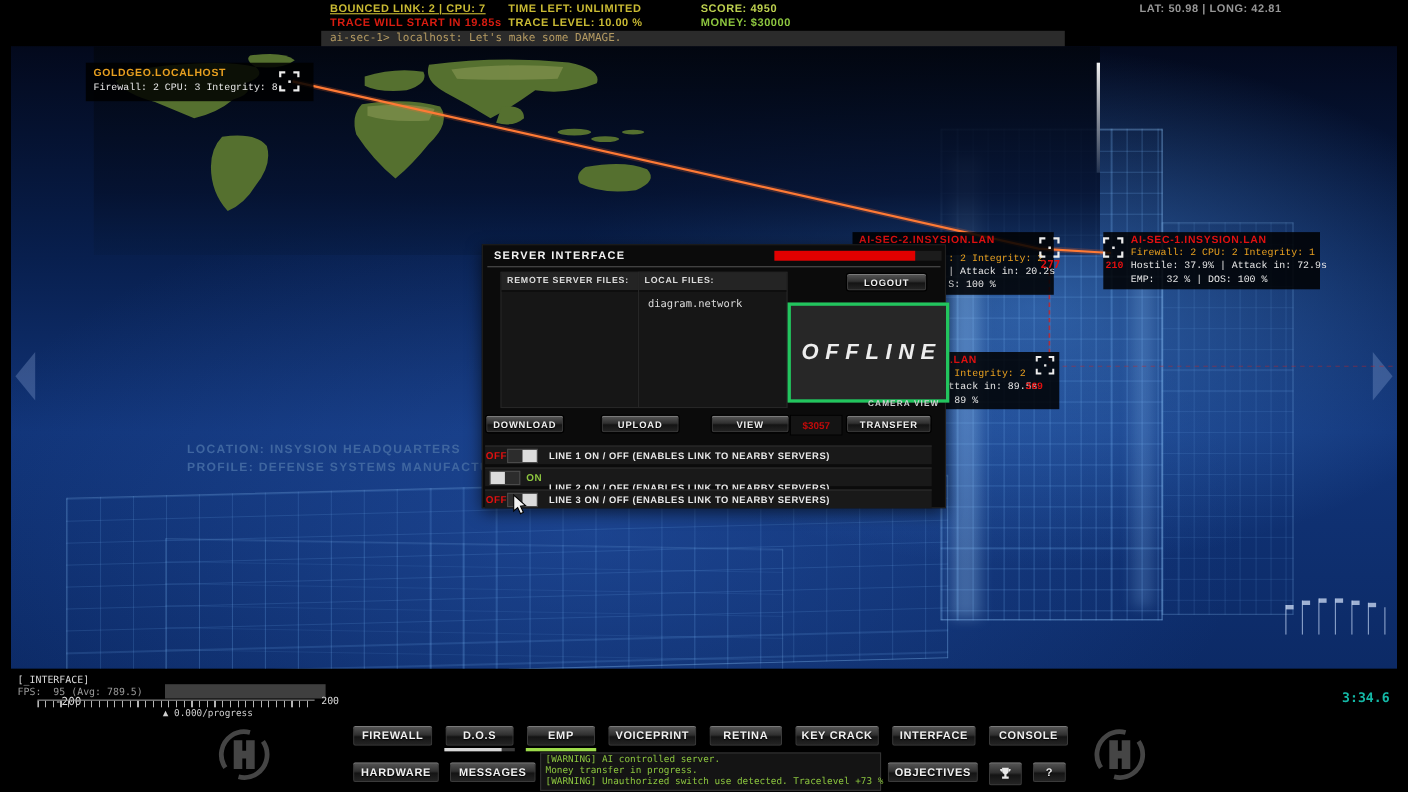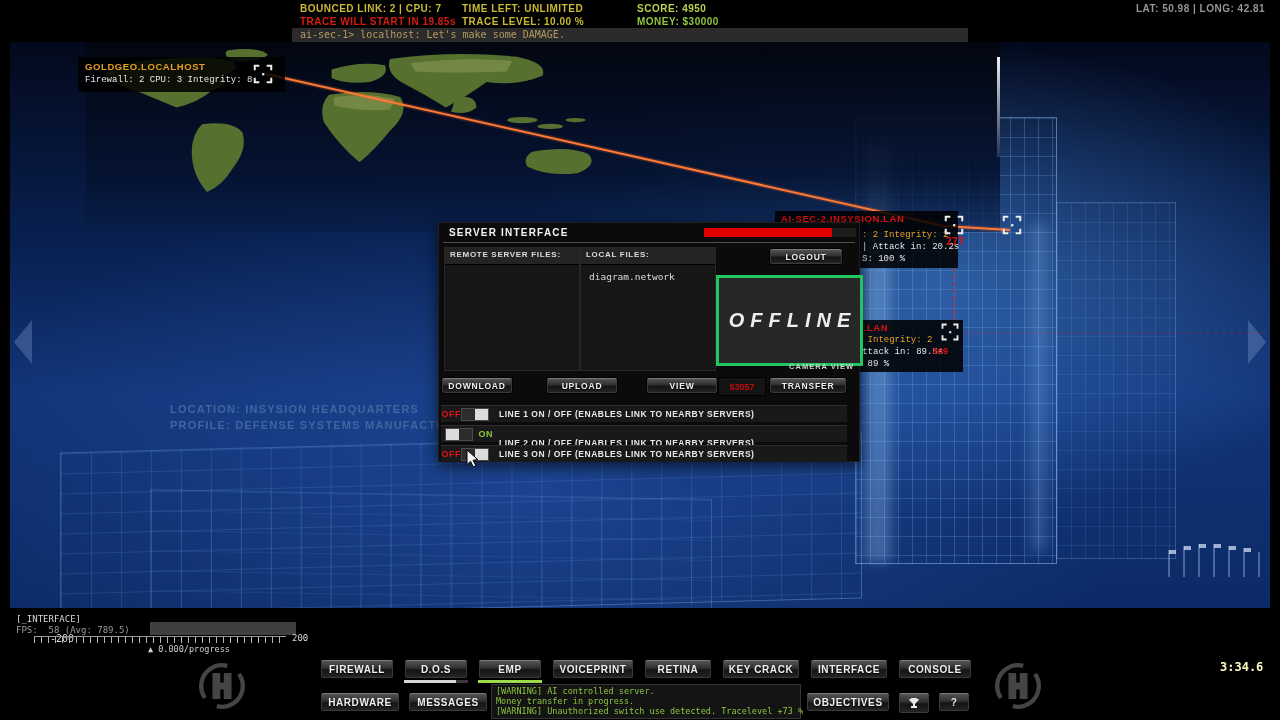--- a/index.html
+++ b/index.html
@@ -95,27 +95,27 @@
         <rect x="11" y="11" width="2.5" height="2.5" fill="#ececec"></rect>
       </symbol>
       <symbol id="helogo" viewBox="0 0 60 60">
         <circle cx="30" cy="30" r="24" fill="none" stroke="#454545" stroke-width="5" stroke-dasharray="58 17 58 18" transform="rotate(-35 30 30)"></circle>
         <path d="M19 15h9v11h4V15h9v30h-9V34h-4v11h-9z" fill="#454545"></path>
       </symbol>
     </defs>
   </svg>
 
   <div class="abs" style="left:0;top:0;width:1280px;height:28px;z-index:3;">
-    <span class="abs hudtxt yellow" style="left:300px;top:3px;">BOUNCED LINK: 2 | CPU: 7</span>
+    <span class="abs hudtxt yellow" style="left:300px;top:3px;text-decoration:underline;">BOUNCED LINK: 2 | CPU: 7</span>
     <span class="abs hudtxt red" style="left:300px;top:16px;">TRACE WILL START IN 19.85s</span>
     <span class="abs hudtxt yellow" style="left:462px;top:3px;">TIME LEFT: UNLIMITED</span>
     <span class="abs hudtxt yellow" style="left:462px;top:16px;">TRACE LEVEL: 10.00 %</span>
     <span class="abs hudtxt scoreclr" style="left:637px;top:3px;">SCORE: 4950</span>
     <span class="abs hudtxt green" style="left:637px;top:16px;">MONEY: $30000</span>
-    <span class="abs hudtxt gray" style="left:1136px;top:3px;text-align:center;">LAT: 50.98 | LONG: 42.81</span>
+    <span class="abs hudtxt gray" style="left:1036px;top:3px;text-align:center;">LAT: 50.98 | LONG: 42.81</span>
   </div>
   <div class="abs" id="consolebar">
     <span>ai-sec-1&gt; localhost: Let's make some DAMAGE.</span>
   </div>
 
   <div class="abs" id="viewport">
 
     <svg class="abs" style="left:75px;top:0;z-index:1;" width="915" height="190" viewBox="0 0 360 180" preserveAspectRatio="none">
       <defs>
         <linearGradient id="ocean" x1="0" y1="0" x2="0" y2="1">
@@ -199,20 +199,27 @@
     <div class="abs ttitle redtxt" style="left:6px;top:2px;">AI-SEC-2.INSYSION.LAN</div>
     <div class="abs tstat orange" style="left:87px;top:19px;">: 2 Integrity: 2</div>
     <div class="abs tstat" style="left:87px;top:31px;">| Attack in: 20.2s</div>
     <div class="abs tstat" style="left:87px;top:43px;">S: 100 %</div>
   </div>
   <svg class="xh" style="left:943px;top:214px;" width="22" height="22">
       <use href="#xhair"></use>
     </svg>
   <div class="distnum" style="left:946px;top:236px;">277</div>
 
+  <div class="tbox" style="left:1003px;top:211px;width:197px;height:52px;">
+    <div class="abs ttitle redtxt" style="left:25px;top:2px;">AI-SEC-1.INSYSION.LAN</div>
+    <div class="abs tstat orange" style="left:25px;top:14px;">Firewall: 2 CPU: 2 Integrity: 1</div>
+    <div class="abs tstat redtxt" style="left:2px;top:26px;font-weight:bold;">210</div>
+    <div class="abs tstat" style="left:25px;top:26px;">Hostile: 37.9% | Attack in: 72.9s</div>
+    <div class="abs tstat" style="left:25px;top:38px;">EMP:  32 % | DOS: 100 %</div>
+  </div>
   <svg class="xh" style="left:1001px;top:214px;" width="22" height="22">
       <use href="#xhair"></use>
     </svg>
 
   <div class="tbox" style="left:832px;top:320px;width:131px;height:52px;">
     <div class="abs ttitle redtxt" style="left:13px;top:2px;">ION.LAN</div>
     <div class="abs tstat orange" style="left:14px;top:15px;">: 2 Integrity: 2</div>
     <div class="abs tstat" style="left:14px;top:27px;">| Attack in: 89.5s</div>
     <div class="abs tstat" style="left:14px;top:39px;">S:  89 %</div>
     <div class="abs tstat redtxt" style="left:100px;top:27px;font-weight:bold;">369</div>
@@ -221,21 +228,21 @@
       <use href="#xhair"></use>
     </svg>
 
   <div class="abs" id="srvwin">
     <div class="wtitle">SERVER INTERFACE</div>
     <div id="wprog">
         <div class="fill"></div>
       </div>
     <div id="wsep"></div>
 
-    <div class="fpanel" style="left:5px;">
+    <div class="fpanel" style="left:16px;">
       <div class="phead">REMOTE SERVER FILES:</div>
     </div>
     <div class="fpanel" style="left:141px;">
       <div class="phead">LOCAL FILES:</div>
       <div class="fitem">diagram.network</div>
     </div>
 
     <span class="btn btn-sm abs" style="left:330px;top:25px;width:72px;">LOGOUT</span>
 
     <div id="offpanel">
@@ -273,27 +280,27 @@
     </div>
   </div>
 
   <svg class="abs" style="left:466px;top:449px;z-index:9;" width="14" height="20" viewBox="0 0 14 20">
     <path d="M1 1 L1 15.5 L4.6 12.4 L7.2 18 L9.8 16.7 L7.2 11.2 L11.8 10.6 Z" fill="#f2f2f2" stroke="#000" stroke-width="1"></path>
   </svg>
 
   <div class="abs" style="left:0;top:608px;width:1280px;height:112px;background:#000;z-index:1;"></div>
 
   <span class="abs mono" style="left:16px;top:614px;font-size:9px;color:#d8d8d8;z-index:2;">[_INTERFACE]</span>
-  <span class="abs mono" style="left:16px;top:625px;font-size:9px;color:#9a9a9a;z-index:2;">FPS:  58 (Avg: 789.5)</span>
+  <span class="abs mono" style="left:16px;top:625px;font-size:9px;color:#9a9a9a;z-index:2;">FPS:  95 (Avg: 789.5)</span>
   <div class="abs" style="left:150px;top:622px;width:146px;height:13px;background:#3f3f3f;z-index:2;"></div>
   <span class="abs mono" style="left:6px;top:633px;font-size:10px;color:#d8d8d8;z-index:2;margin-left:44px;">-200</span>
   <div class="abs" id="ruler"></div>
   <span class="abs mono" style="left:292px;top:633px;font-size:9px;color:#d8d8d8;z-index:2;">200</span>
   <span class="abs mono" style="left:148px;top:644px;font-size:8.5px;color:#cfcfcf;z-index:2;">▲ 0.000/progress</span>
-  <span class="abs mono" style="left:1220px;top:660px;font-size:12px;font-weight:bold;color:#fef9c3;z-index:2;">3:34.6</span>
+  <span class="abs mono" style="left:1220px;top:627px;font-size:12px;font-weight:bold;color:#14b8a6;z-index:2;">3:34.6</span>
 
   <svg class="abs" style="left:196px;top:660px;z-index:2;" width="52" height="52">
       <use href="#helogo"></use>
     </svg>
   <svg class="abs" style="left:992px;top:660px;z-index:2;" width="52" height="52">
       <use href="#helogo"></use>
     </svg>
 
   <div class="abs" id="toolrow">
     <div class="tool">

